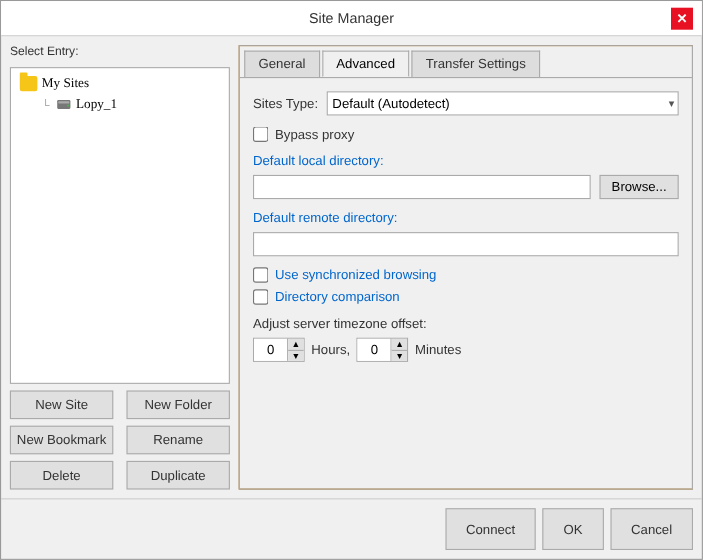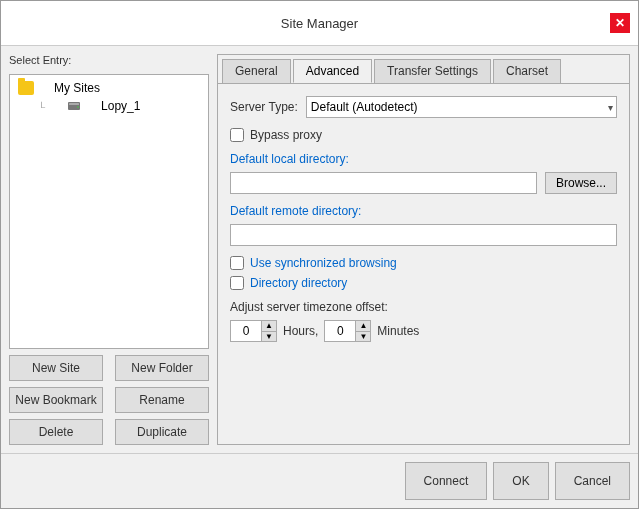--- a/index.html
+++ b/index.html
@@ -20,21 +20,21 @@
       height: 509px;
       background: #f0f0f0;
       border: 1px solid #999;
       box-shadow: 2px 2px 8px rgba(0,0,0,0.4);
       display: flex;
       flex-direction: column;
     }
 
     .title-bar {
       background: #fff;
-      height: 45px;
+      height: 32px;
       display: flex;
       align-items: center;
       justify-content: space-between;
       padding: 0 8px;
       border-bottom: 1px solid #ccc;
     }
 
     .title-bar-text {
       font-size: 13px;
       color: #333;
@@ -80,23 +80,24 @@
       flex: 1;
       border: 1px solid #aaa;
       background: #fff;
       padding: 4px;
       overflow-y: auto;
     }
 
     .tree-item {
       display: flex;
       align-items: flex-end;
-      gap: 20px;
+      gap: 4px;
       padding: 2px 4px;
       cursor: pointer;
+      font-family: Liberation Serif, serif;
     }
 
     .folder-icon {
       width: 16px;
       height: 14px;
       background: #f5c518;
       border-radius: 0 2px 2px 2px;
       position: relative;
       display: inline-block;
     }
@@ -387,27 +388,26 @@
         <button class="btn">Duplicate</button>
       </div>
     </div>
 
     <div class="right-panel">
 
       <div class="tabs">
         <div class="tab">General</div>
         <div class="tab active">Advanced</div>
         <div class="tab">Transfer Settings</div>
-        <div class="tab">Charset</div>
       </div>
 
       <div class="tab-content">
 
         <div class="form-row">
-          <span class="form-label">Server Type:</span>
+          <span class="form-label">Sites Type:</span>
           <div class="select-wrapper">
             <select class="select-input"><option>Default (Autodetect)</option><option>FTP</option><option>SFTP</option><option>FTPS</option></select>
             <span class="select-arrow">▾</span>
           </div>
         </div>
 
         <div class="checkbox-row">
           <input type="checkbox" id="bypass-proxy" style="">
           <label for="bypass-proxy" class="form-label">Bypass proxy</label>
         </div>
@@ -425,21 +425,21 @@
           <input type="text" class="text-input full-width-input" value="" style="">
         </div>
 
         <div class="section">
           <div class="checkbox-row">
             <input type="checkbox" id="use-sync" style="">
             <label for="use-sync" class="form-label-link">Use synchronized browsing</label>
           </div>
           <div class="checkbox-row">
             <input type="checkbox" id="dir-compare" style="">
-            <label for="dir-compare" class="form-label-link">Directory directory</label>
+            <label for="dir-compare" class="form-label-link">Directory comparison</label>
           </div>
         </div>
 
         <div class="section">
           <span class="form-label">Adjust server timezone offset:</span>
           <div class="spinner-group">
             <div class="spinner-wrapper">
               <input type="text" class="spinner-input" value="0" style="">
               <div class="spinner-btns">
                 <button class="spinner-btn">▲</button>

